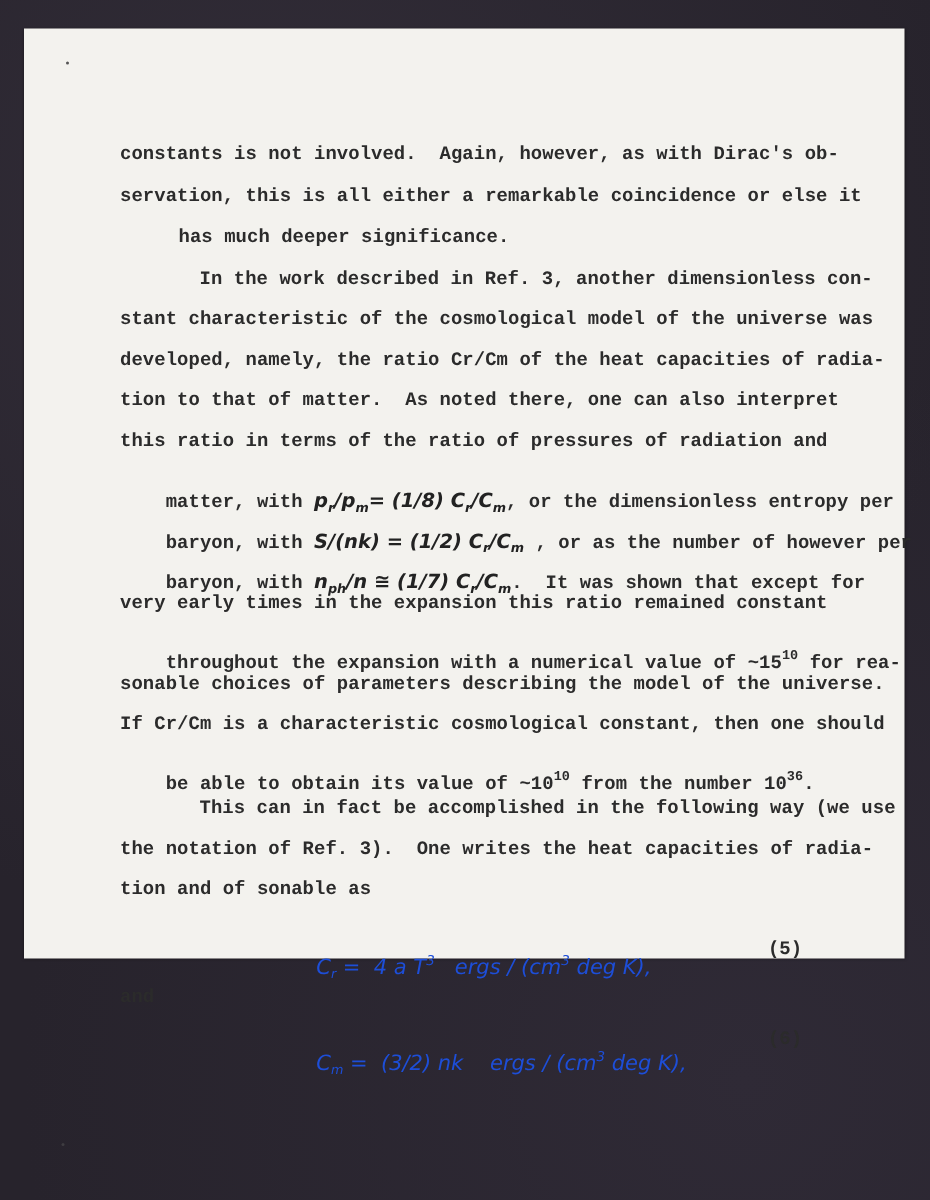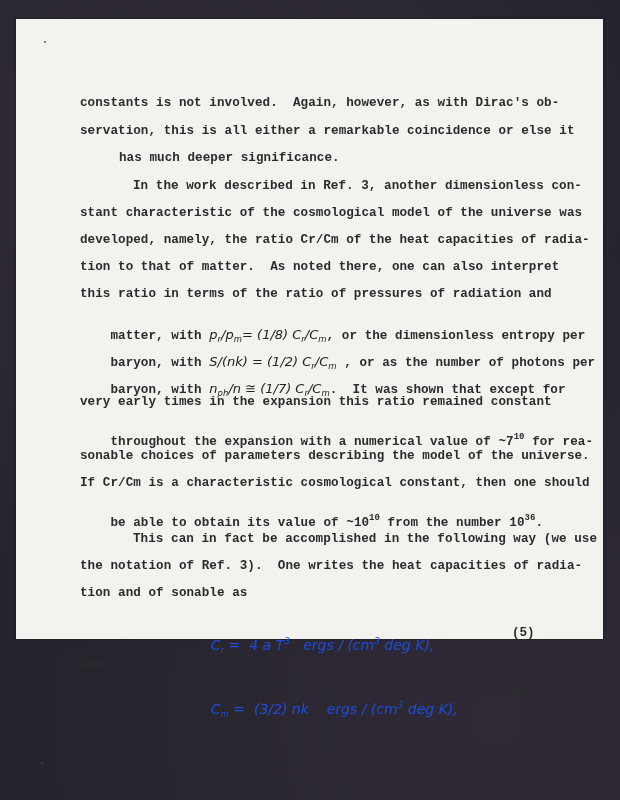--- a/index.html
+++ b/index.html
@@ -44,21 +44,21 @@
     font-size: 12.6px;
     font-weight: bold;
     color: #2b2b2b;
     letter-spacing: 0.05px;
     white-space: pre;
     line-height: 1;
   }
   .indent { left: 117px; }
   .hw {
     font-family: "DejaVu Sans", sans-serif;
-    font-weight: normal;
+    font-weight: bold;
     font-style: italic;
     font-size: 13px;
     color: #222;
     letter-spacing: 0;
   }
   .sup {
     font-size: 9px;
     position: relative;
     top: -6px;
   }
@@ -102,31 +102,31 @@
   <div class="line" style="top:188px;">stant characteristic of the cosmological model of the universe was</div>
   <div class="line" style="top:215px;">developed, namely, the ratio Cr/Cm of the heat capacities of radia-</div>
   <div class="line" style="top:269px;">this ratio in terms of the ratio of pressures of radiation and</div>
   <div class="line" style="top:242px;">tion to that of matter.  As noted there, one can also interpret</div>
 
   <div class="line" style="top:296px;">
     <span>matter, with </span><span class="hw"><span>p</span><span class="sub">r</span><span>/p</span><span class="sub">m</span><span>= (1/8) C</span><span class="sub">r</span><span>/C</span><span class="sub">m</span></span><span>, or the dimensionless entropy per</span>
   </div>
 
   <div class="line" style="top:323px;">
-    <span>baryon, with </span><span class="hw"><span>S/(nk) = (1/2) C</span><span class="sub">r</span><span>/C</span><span class="sub">m</span></span><span> , or as the number of photons per</span>
+    <span>baryon, with </span><span class="hw"><span>S/(nk) = (1/2) C</span><span class="sub">r</span><span>/C</span><span class="sub">m</span></span><span> , or as the number of however per</span>
   </div>
 
   <div class="line" style="top:350px;text-align:center;">
     <span>baryon, with </span><span class="hw"><span>n</span><span class="sub">ph</span><span>/n ≅ (1/7) C</span><span class="sub">r</span><span>/C</span><span class="sub">m</span></span><span>.  It was shown that except for</span>
   </div>
 
   <div class="line" style="top:377px;">very early times in the expansion this ratio remained constant</div>
 
   <div class="line" style="top:404px;">
-    <span>throughout the expansion with a numerical value of ~7</span><span class="sup">10</span><span> for rea-</span>
+    <span>throughout the expansion with a numerical value of ~15</span><span class="sup">10</span><span> for rea-</span>
   </div>
 
   <div class="line" style="top:431px;">sonable choices of parameters describing the model of the universe.</div>
   <div class="line" style="top:458px;">If Cr/Cm is a characteristic cosmological constant, then one should</div>
 
   <div class="line" style="top:485px;">
     <span>be able to obtain its value of ~10</span><span class="sup">10</span><span> from the number 10</span><span class="sup">36</span><span>.</span>
   </div>
 
   <div class="line indent" style="top:514px;">This can in fact be accomplished in the following way (we use</div>

